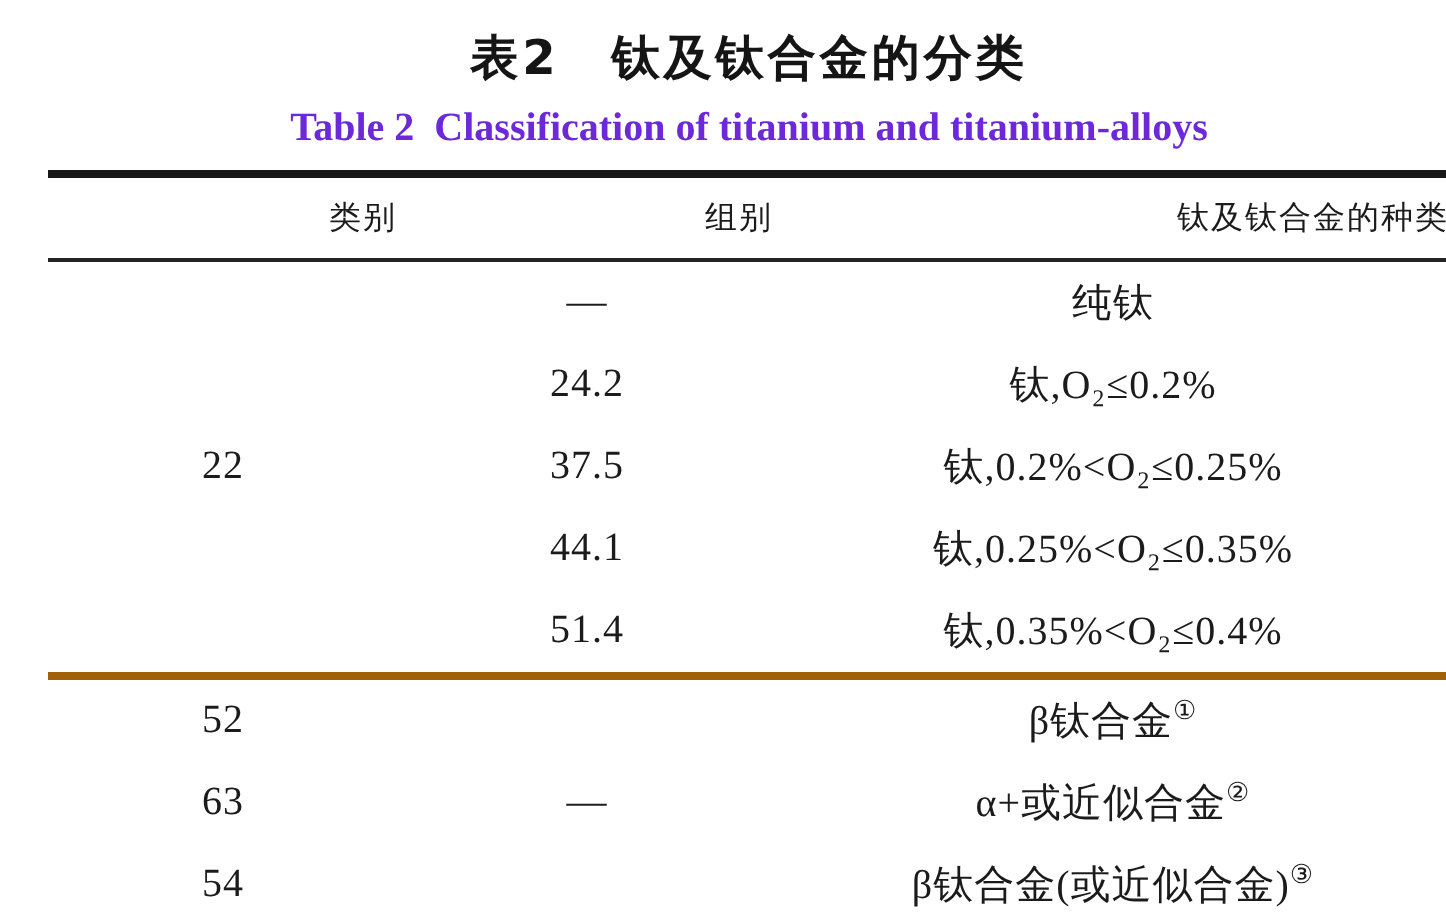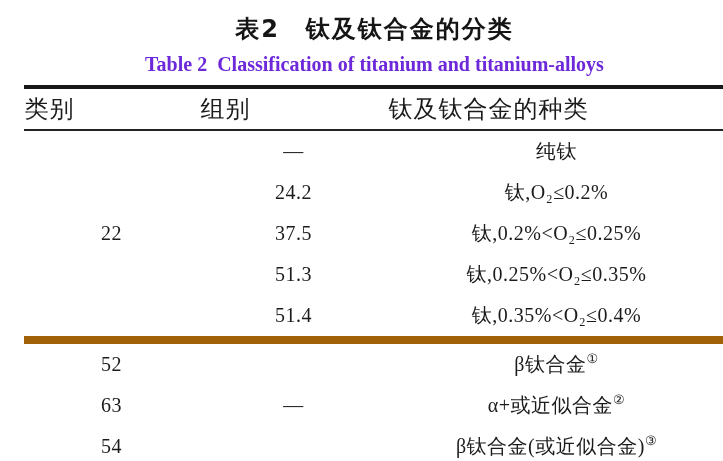--- a/index.html
+++ b/index.html
@@ -37,34 +37,34 @@
     border-collapse: collapse;
     border-top: 4px solid #181818;
     border-bottom: 6px solid #181818;
   }
   col.c1 { width: 176px; }
   col.c2 { width: 188px; }
   col.c3 { width: 338px; }
   table.cls th {
     height: 38px;
     font-weight: normal;
-    font-size: 24px;
-    text-align: left;
+    font-size: 16px;
+    text-align: right;
     vertical-align: middle;
     border-bottom: 2px solid #242424;
     letter-spacing: 1px;
   }
   table.cls td {
     height: 39px;
     font-size: 20px;
     text-align: center;
     vertical-align: middle;
     letter-spacing: 0.5px;
   }
-  tbody.group2 tr:first-child td { border-top: 8px solid #a16207; }
+  tbody.group2 tr:first-child td { border-top: 4px solid #a16207; }
   td sup {
     font-size: 13px;
     line-height: 0;
     vertical-align: super;
   }
 </style>
 </head>
 <body>
 
 <div class="page">
@@ -94,21 +94,21 @@
       </tr>
       <tr>
         <td>24.2</td>
         <td>钛,O₂≤0.2%</td>
       </tr>
       <tr>
         <td>37.5</td>
         <td>钛,0.2%&lt;O₂≤0.25%</td>
       </tr>
       <tr>
-        <td>51.3</td>
+        <td>44.1</td>
         <td>钛,0.25%&lt;O₂≤0.35%</td>
       </tr>
       <tr>
         <td>51.4</td>
         <td>钛,0.35%&lt;O₂≤0.4%</td>
       </tr>
     </tbody>
 
     <tbody class="group2">
       <tr>

